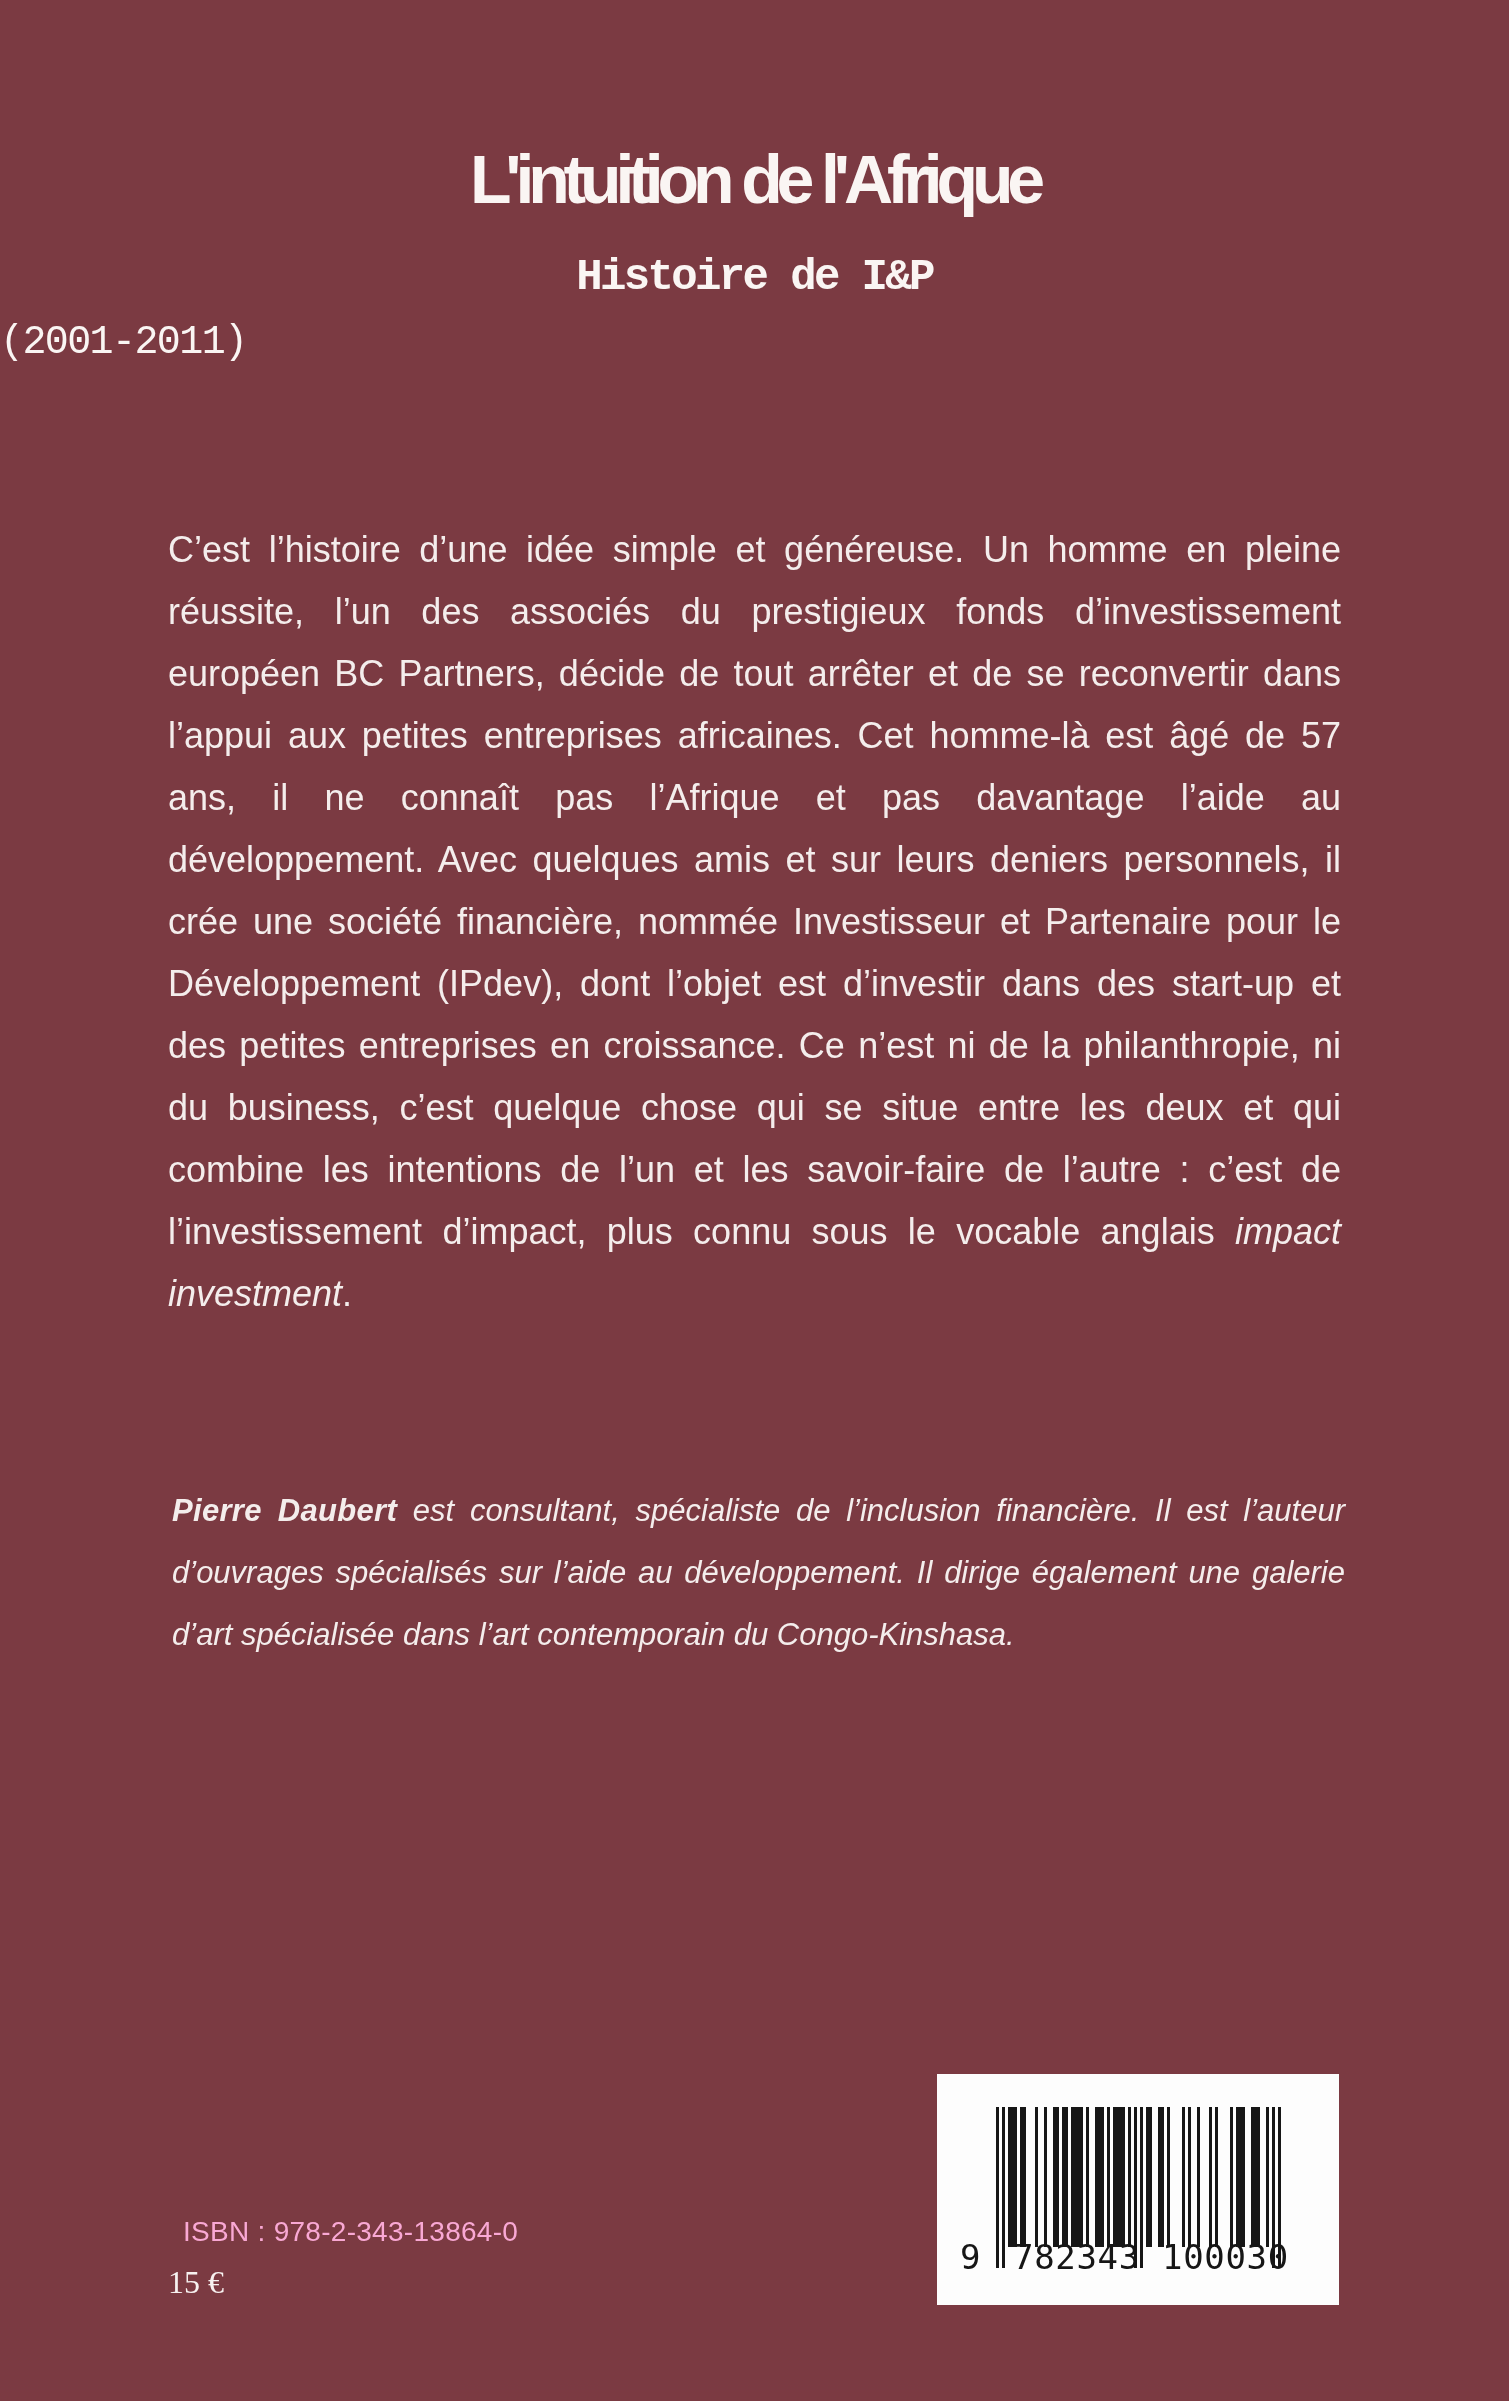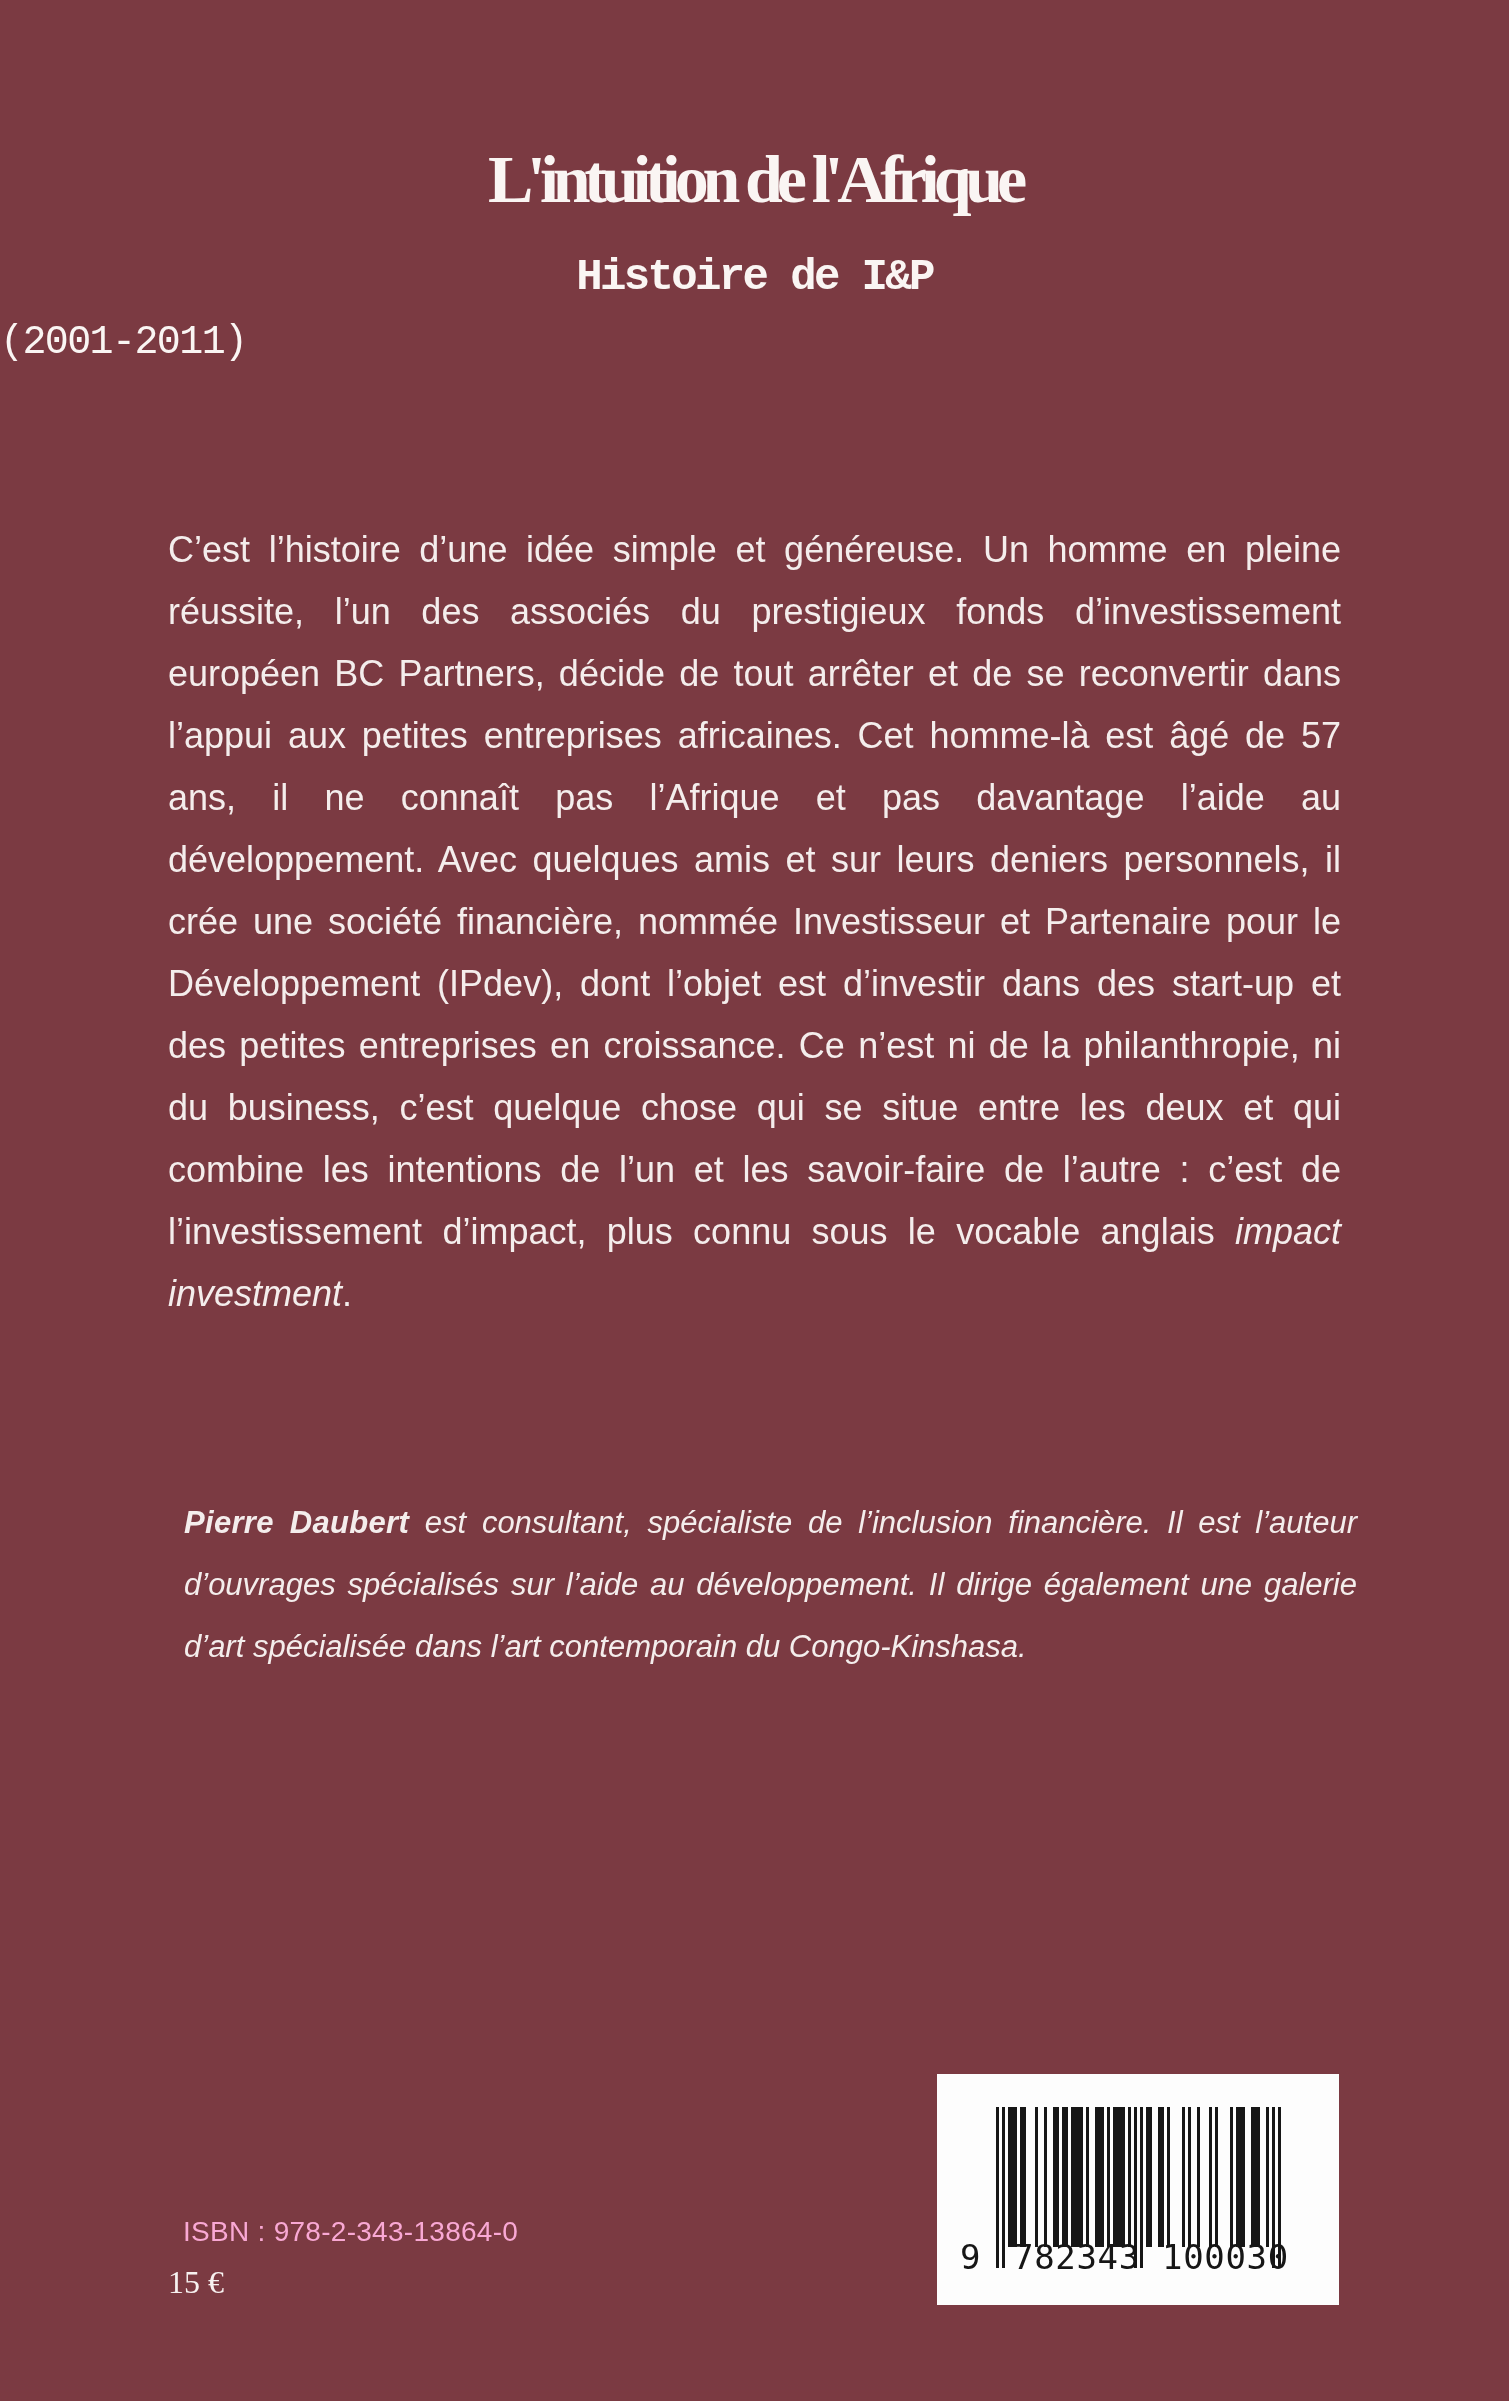--- a/index.html
+++ b/index.html
@@ -12,21 +12,21 @@
     font-family: "Liberation Sans", sans-serif;
     color: #f4edec;
   }
 
   
   .title {
     position: absolute;
     left: 0; right: 0;
     top: 140px;
     text-align: center;
-    font-family: Liberation Serif, serif;
+    font-family: Liberation Sans, sans-serif;
     font-weight: bold;
     font-size: 68px;
     letter-spacing: -0.09em;
     color: #faf5f3;
     white-space: nowrap;
   }
   .subtitle {
     position: absolute;
     left: 0; right: 0;
     top: 252px;
@@ -61,21 +61,21 @@
     color: #f4edec;
   }
   .synopsis em { font-style: italic; }
 
   
   .author-note {
     position: absolute;
     left: 168px;
     top: 1476px;
     width: 1173px;
-    margin: 16px;
+    margin: 4px;
     font-style: italic;
     font-size: 31px;
     line-height: 62px;
     text-align: justify;
     color: #f4edec;
   }
   .author-note strong { font-weight: bold; font-style: italic; letter-spacing: 0.01em; }
 
   
   .isbn {

